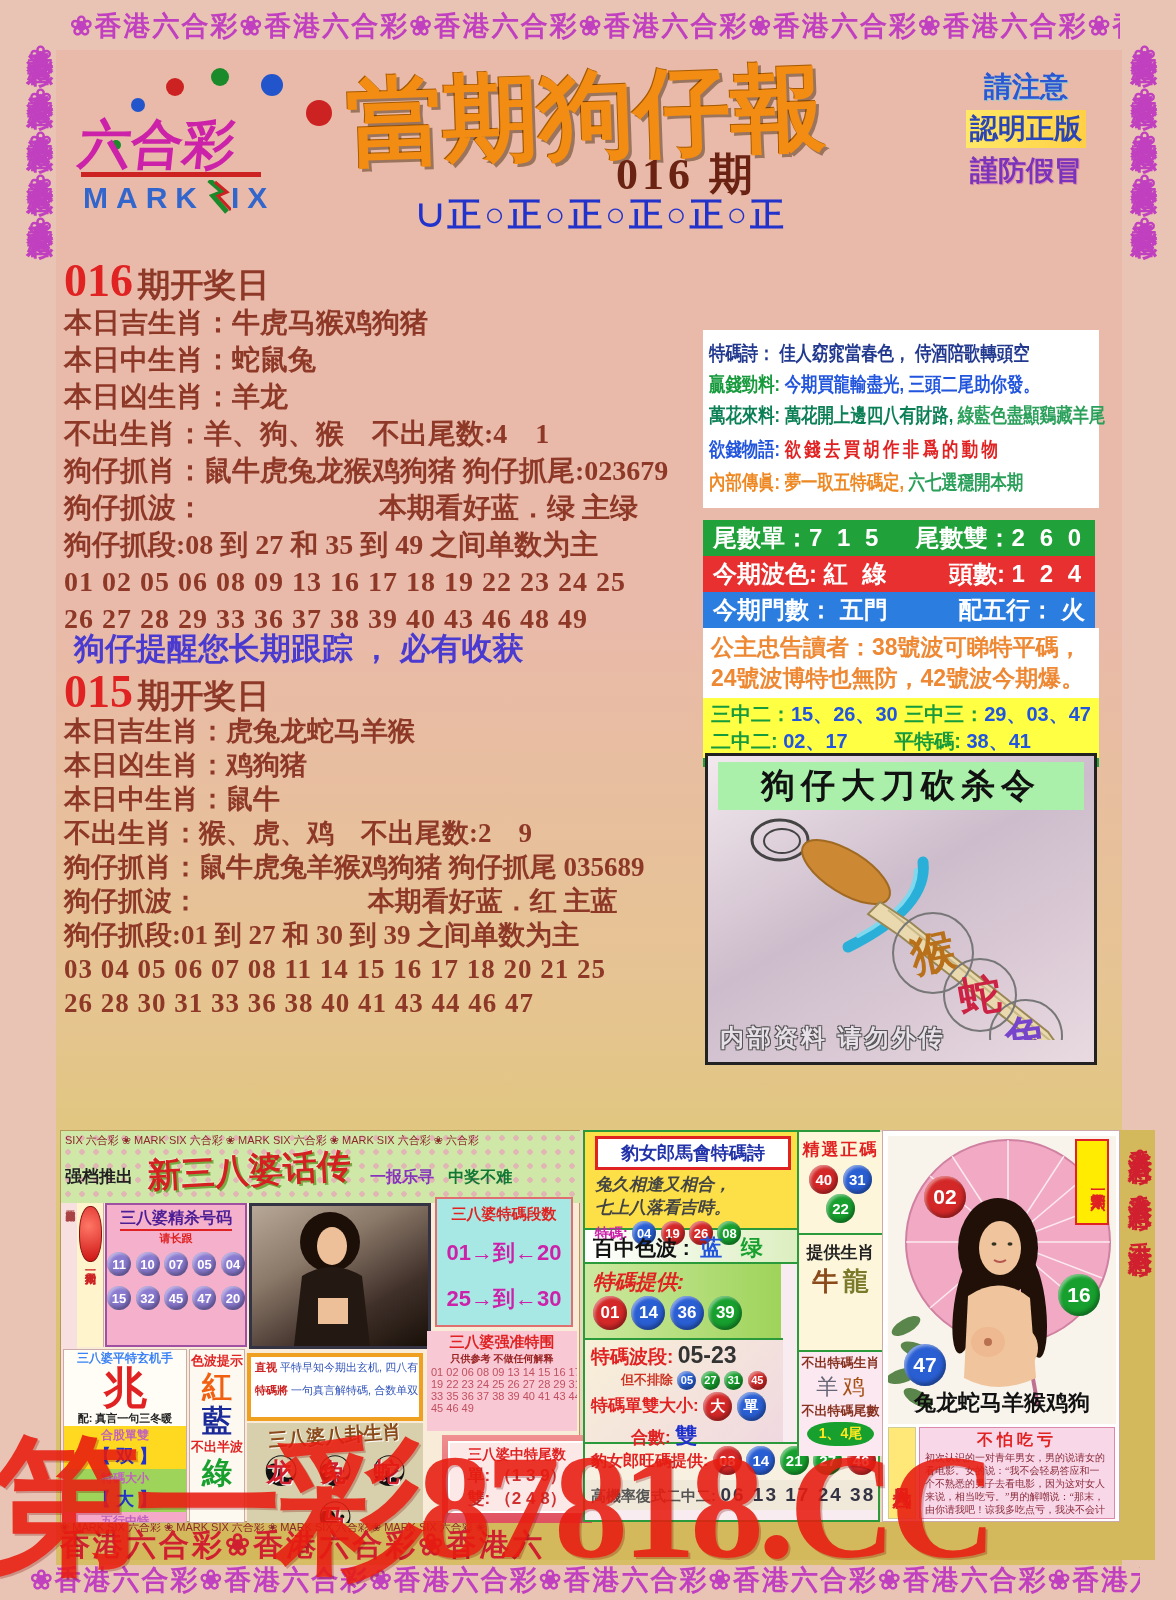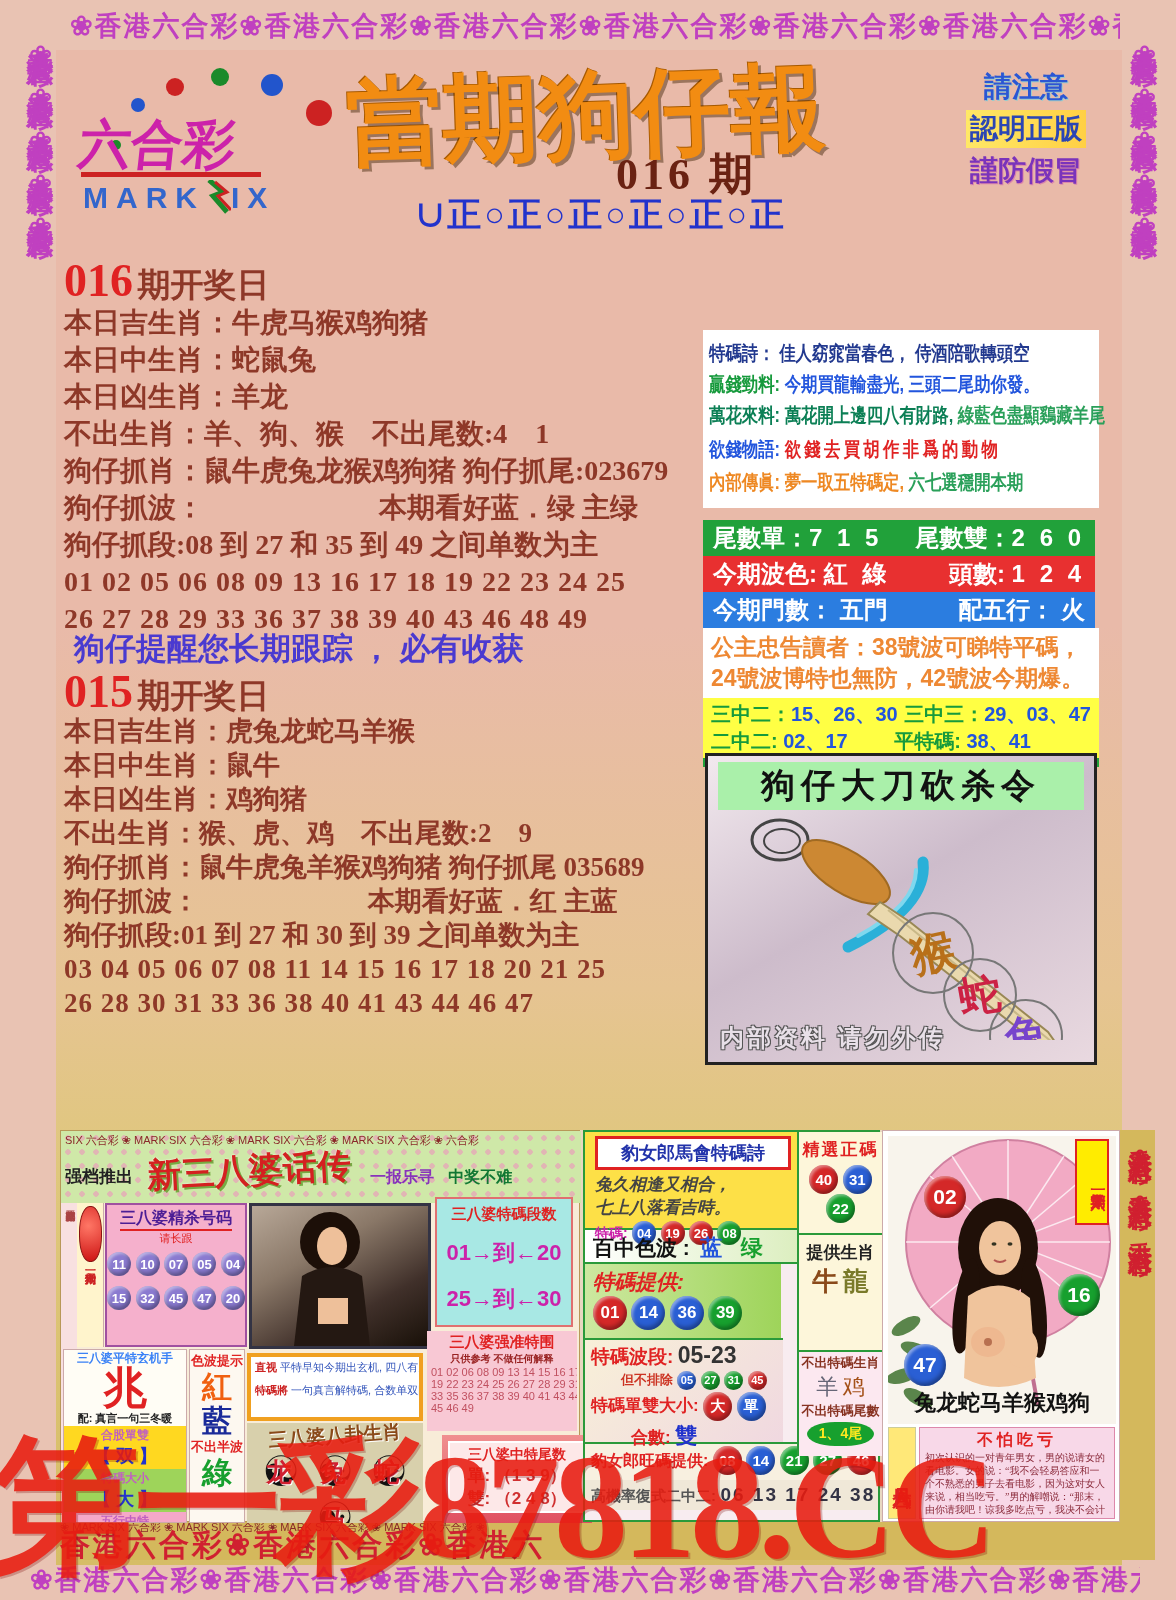--- a/index.html
+++ b/index.html
@@ -90,22 +90,22 @@
     </div>
 
     <div class="abs" style="left:18px;top:578px;font-size:31px;font-weight:bold;color:#4a3ad0;font-family:'Liberation Serif',serif;">狗仔提醒您长期跟踪 ， 必有收获</div>
 
     <div class="abs" style="left:8px;top:620px;width:650px;">
       <div style="height:44px;line-height:44px;">
         <span class="issue-num">015</span>
         <span class="issue-rest">期开奖日</span>
       </div>
       <div class="ml line34">本日吉生肖：虎兔龙蛇马羊猴</div>
+      <div class="ml line34">本日凶生肖：鸡狗猪</div>
       <div class="ml line34">本日中生肖：鼠牛</div>
-      <div class="ml line34">本日凶生肖：鸡狗猪</div>
       <div class="ml line34">不出生肖：猴、虎、鸡　不出尾数:2　9</div>
       <div class="ml line34">狗仔抓肖：鼠牛虎兔羊猴鸡狗猪 狗仔抓尾 035689</div>
       <div class="ml line34">狗仔抓波：　　　　　　 本期看好蓝．红 主蓝</div>
       <div class="ml line34">狗仔抓段:01 到 27 和 30 到 39 之间单数为主</div>
       <div class="ml line34" style="letter-spacing:1px;">03 04 05 06 07 08 11 14 15 16 17 18 20 21 25</div>
       <div class="ml line34" style="letter-spacing:1px;">26 28 30 31 33 36 38 40 41 43 44 46 47</div>
     </div>
 
     <div id="rp" class="abs box" style="left:647px;top:280px;width:396px;height:178px;">
       <div class="rpr"><span class="c-navy">特碼詩：</span> <span class="c-navy">佳人窈窕當春色，</span> <span class="c-navy">侍酒陪歌轉頭空</span></div>
@@ -187,21 +187,21 @@
 
         <div class="abs vert" style="left:0;top:72px;width:16px;height:320px;background:#f8e0e0;font-size:10px;color:#aa4444;overflow:hidden;">六合彩三八婆长期跟踪必有收获</div>
 
         <div class="abs box" style="left:16px;top:72px;width:27px;height:144px;background:#fff4cc;border-right:1px solid #caa;">
           <div style="width:21px;height:54px;margin:3px auto 2px;background:radial-gradient(circle at 40% 35%,#ff7766,#cc1111);border-radius:46%;border:1px solid #881111;"></div>
           <div class="vert" style="font-size:11px;font-weight:bold;color:#cc2222;height:70px;margin:0 auto;">狗仔一六期</div>
         </div>
 
         <div class="abs box" style="left:44px;top:72px;width:142px;height:144px;background:#f5b0cc;border:2px solid #a050a0;text-align:center;">
           <div style="font-size:16px;font-weight:bold;color:#4c1d95;border-bottom:2px solid #e02222;display:inline-block;margin-top:3px;">三八婆精杀号码</div>
-          <div style="font-size:11px;font-weight:normal;color:#e02222;">请长跟</div>
+          <div style="font-size:11px;font-weight:bold;color:#e02222;">请长跟</div>
           <div style="margin-top:6px;">
             <span class="ball purple b24">11</span>
             <span class="ball purple b24">10</span>
             <span class="ball purple b24">07</span>
             <span class="ball purple b24">05</span>
             <span class="ball purple b24">04</span>
           </div>
           <div style="margin-top:10px;">
             <span class="ball purple b24">15</span>
             <span class="ball purple b24">32</span>

